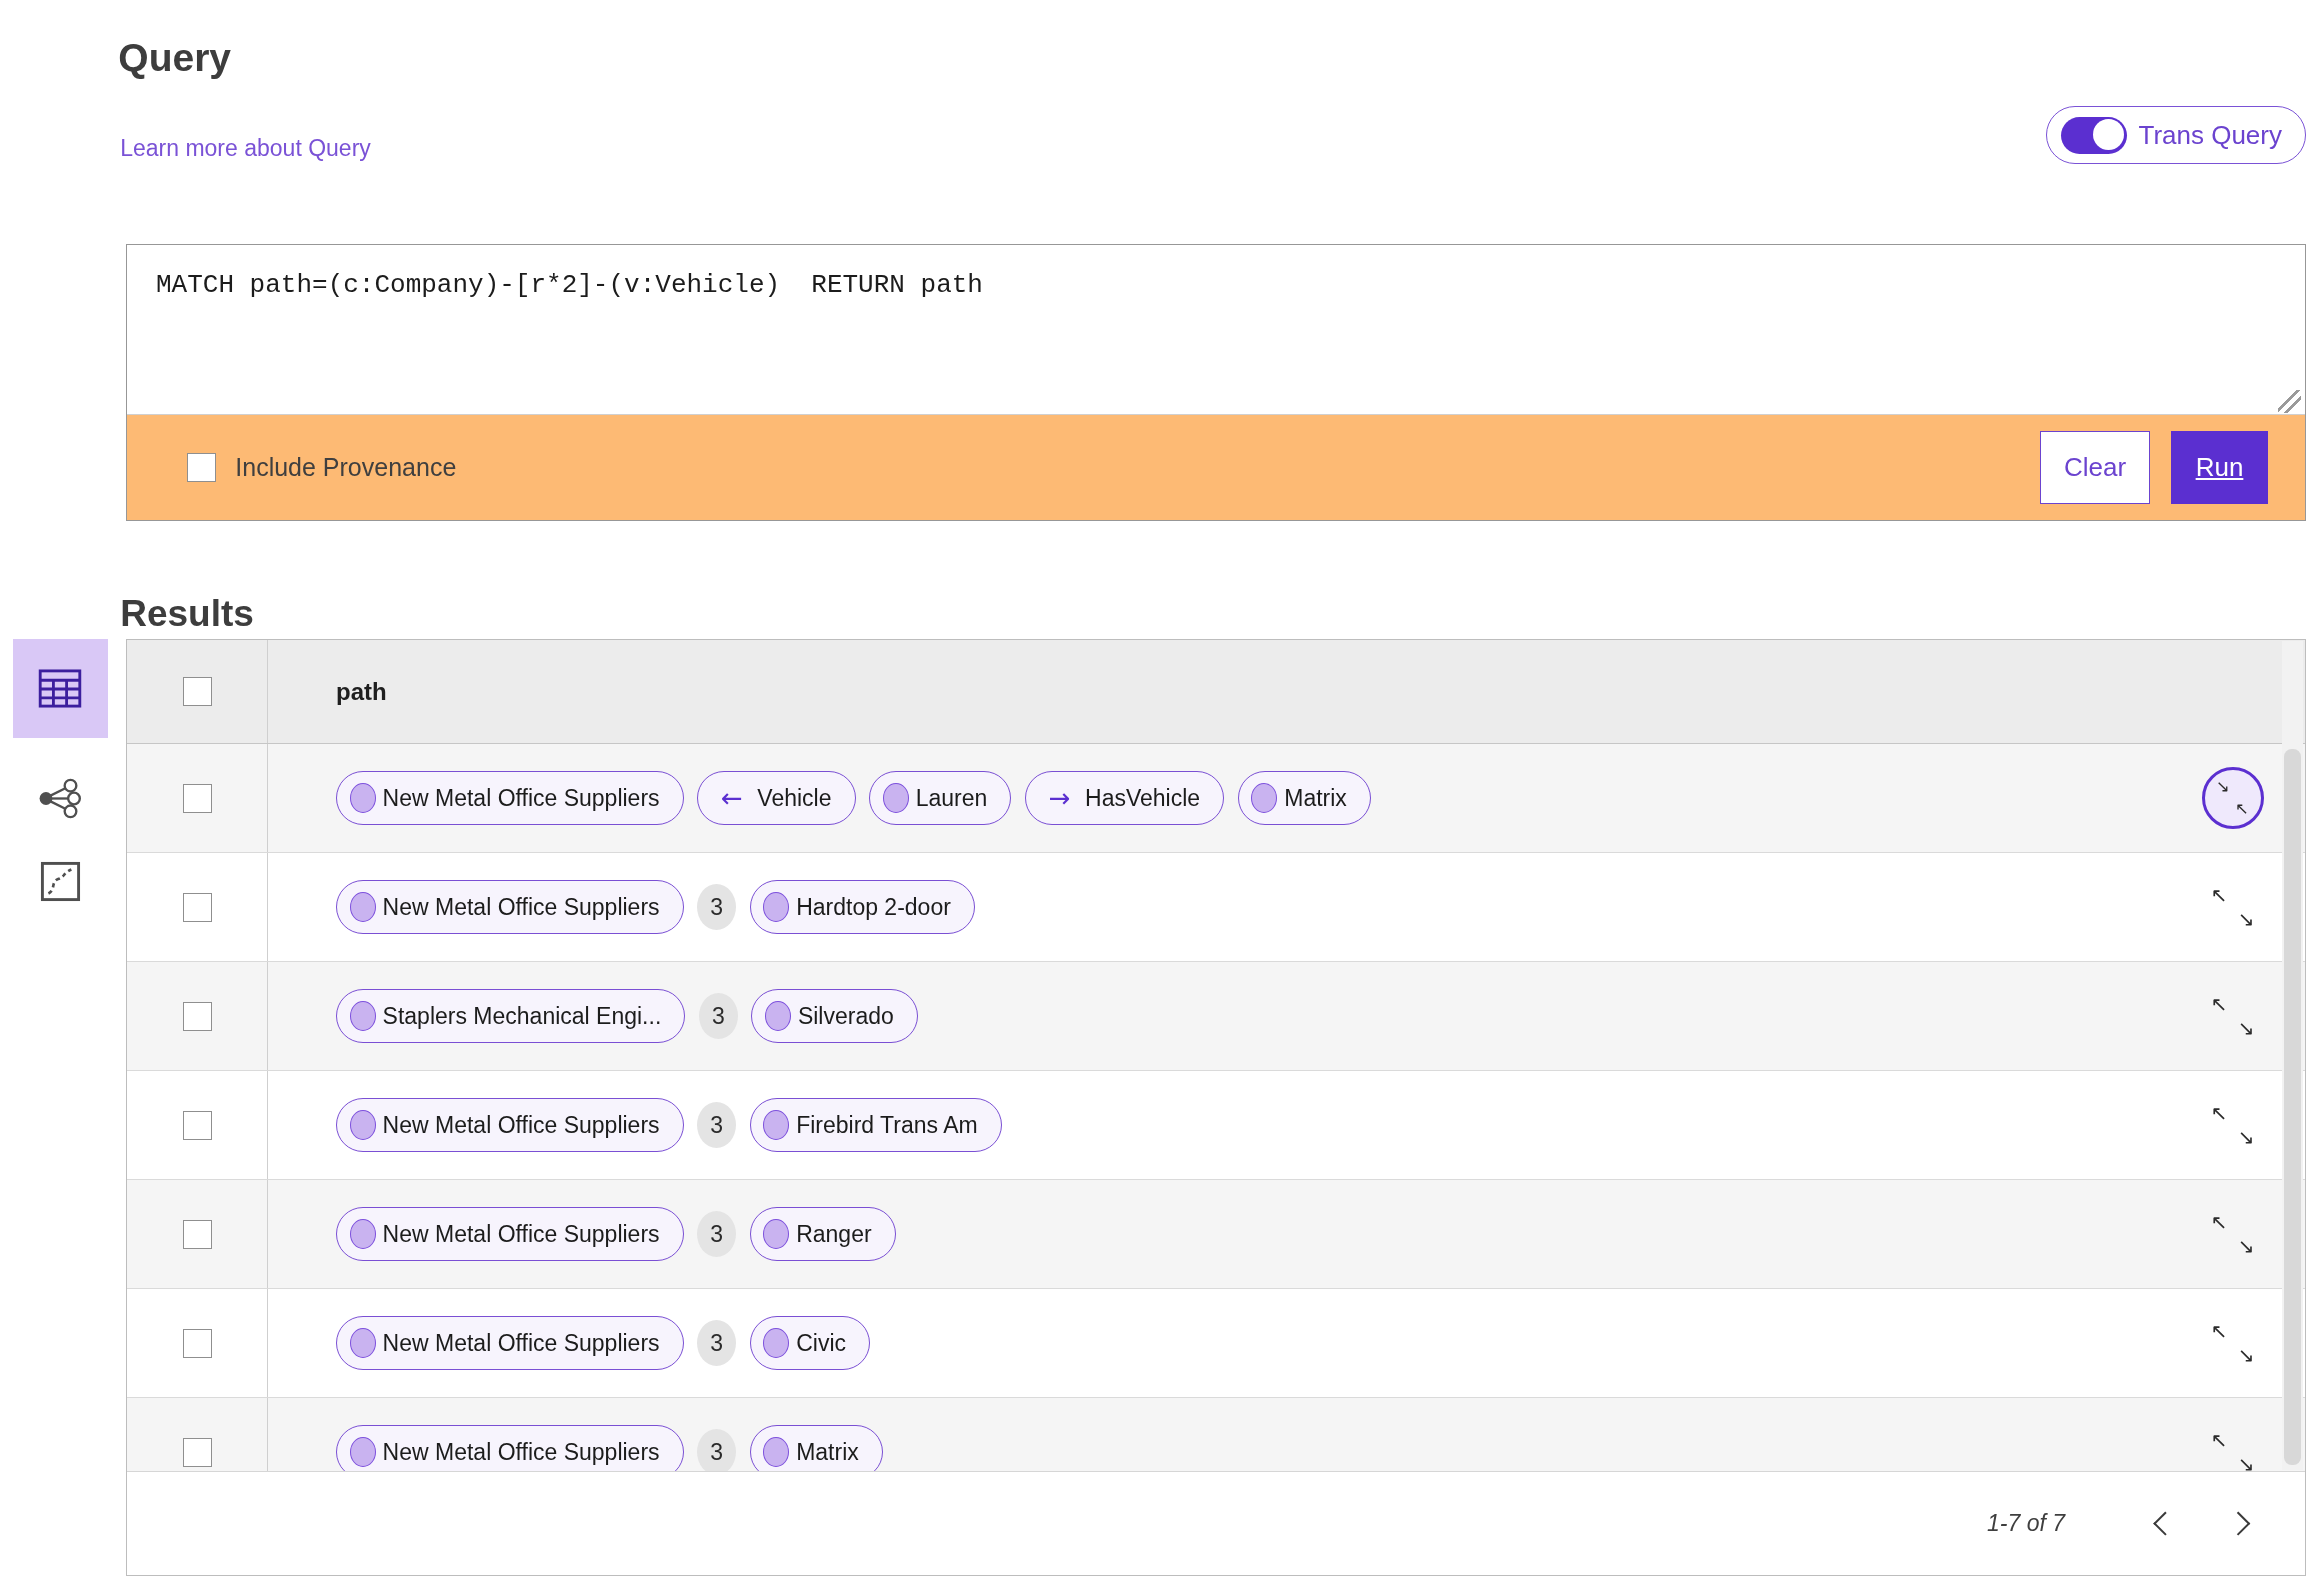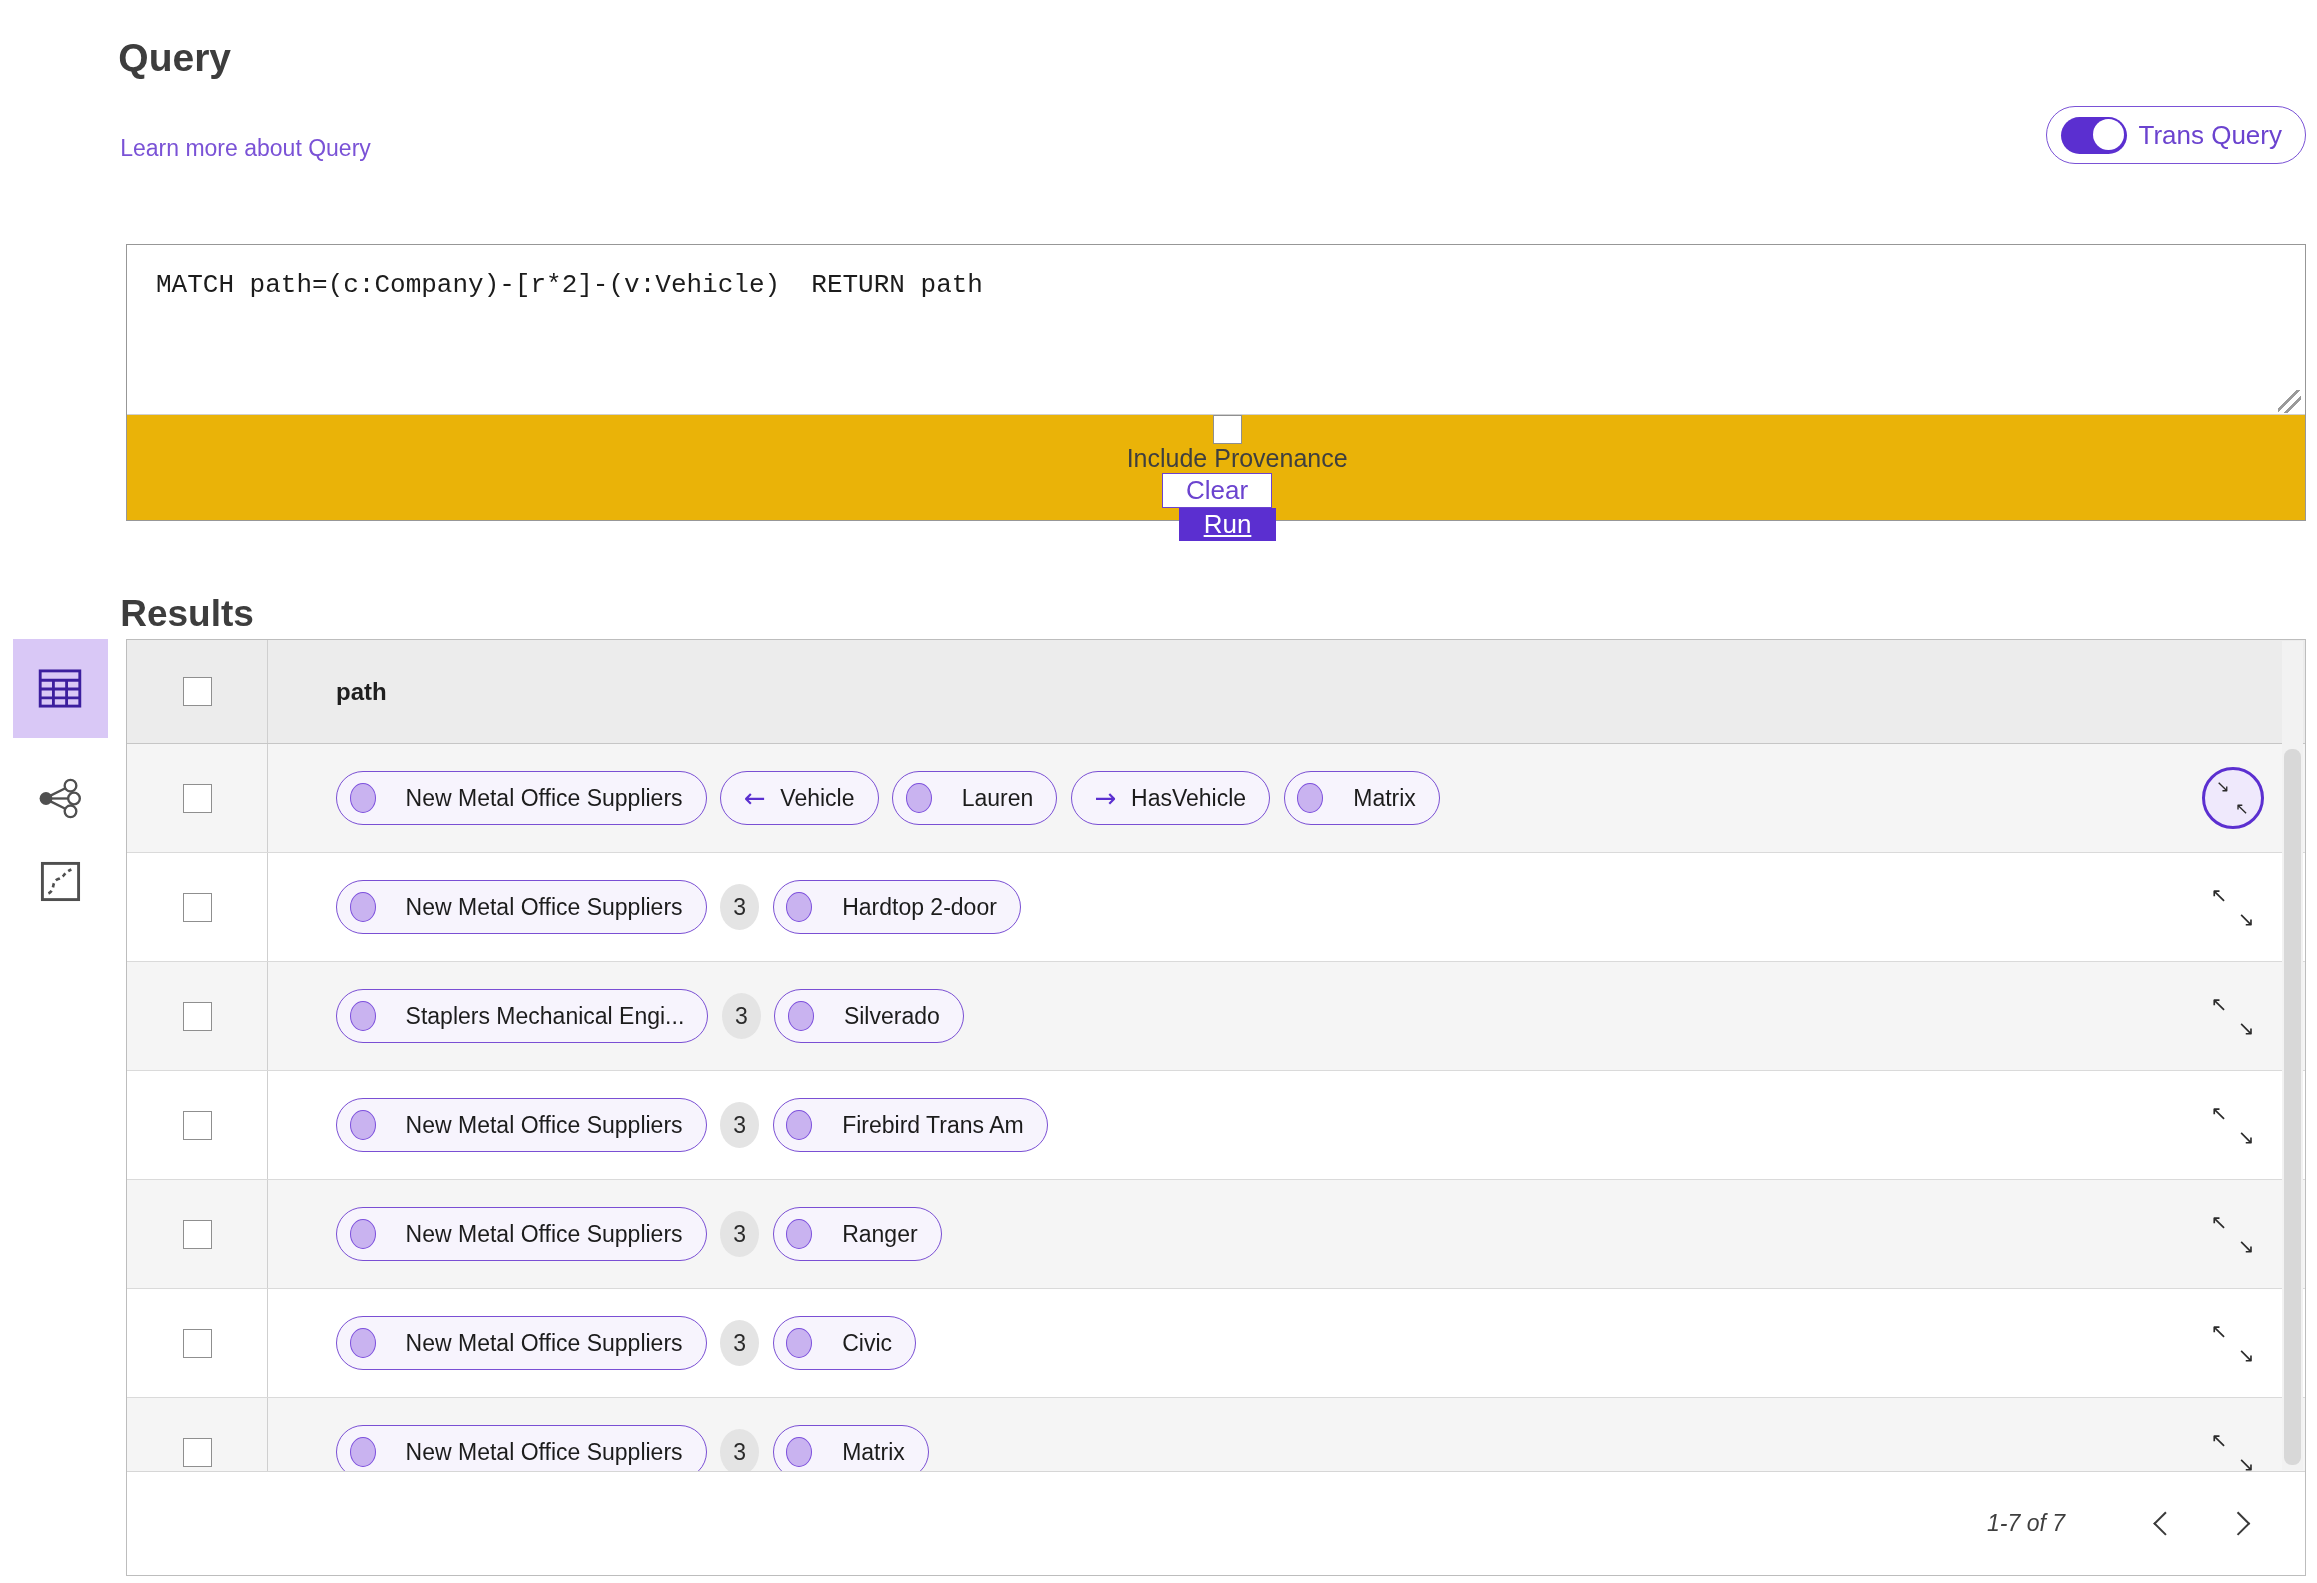--- a/index.html
+++ b/index.html
@@ -29,21 +29,21 @@
     font-family:"Liberation Mono","DejaVu Sans Mono",monospace;font-size:26px;color:#1c1c1c;
     padding:25px 29px;box-sizing:border-box;background:transparent;white-space:pre;overflow:hidden;
   }
   .resize-grip{
     position:absolute;right:3.9px;top:145px;width:23px;height:23px;
     background:
       linear-gradient(135deg,transparent 40%,#9a9a9a 40%,#9a9a9a 48%,transparent 48%,transparent 62%,#9a9a9a 62%,#9a9a9a 70%,transparent 70%);
   }
   .panel-footer{
     position:absolute;left:0;right:0;bottom:0;height:106px;border-top:1px solid #d0d0d0;
-    display:flex;align-items:center;padding:0 37px 0 60px;box-sizing:border-box;background:#eab308;flex-direction:column;
+    display:flex;align-items:center;padding:0 37px 0 60px;box-sizing:border-box;background:#fdba74;
   }
   .checkbox{width:29px;height:29px;border:1.9px solid #8f8f8f;background:#fff;box-sizing:border-box;flex:none;cursor:pointer;}
   .checkbox-label{margin-left:19.3px;font-size:25px;color:#3f3f3f;}
   .footer-spacer{flex:1;}
   .btn-clear{
     width:110px;height:73px;border:1.9px solid #6b43cf;color:#6b43cf;background:#fff;
     font-size:26px;font-family:inherit;margin-right:21px;cursor:pointer;
   }
   .btn-run{
     width:97px;height:73px;background:#5b2fd0;color:#fff;border:none;
@@ -62,21 +62,21 @@
   .path-cell{flex:1;display:flex;align-items:center;padding-left:68px;min-width:0;overflow:hidden;}
   .t-header .path-cell{font-weight:bold;font-size:24px;color:#1f1f1f;}
   .t-row{height:109px;display:flex;border-bottom:1px solid #dadada;background:#fff;box-sizing:border-box;}
   .t-row:nth-child(odd){background:#f5f5f5;}
 
   .pills{display:flex;align-items:center;gap:13.5px;white-space:nowrap;}
   .pill{
     height:54px;border:1.9px solid #7a4fd4;border-radius:29px;background:#f7f4fd;
     display:flex;align-items:center;font-size:23px;color:#1c1c1c;box-sizing:border-box;cursor:pointer;flex:none;
   }
-  .pill.node{padding:0 23px 0 12.6px;gap:30px;}
+  .pill.node{padding:0 23px 0 12.6px;gap:7px;}
   .pill.edge{padding:0 23px;gap:14.5px;}
   .node-circle{width:26px;height:30px;border-radius:50%;background:#c9b3f0;border:1.9px solid #7d50dd;box-sizing:border-box;flex:none;}
   .edge-arrow{color:#5b2fd0;font-size:26px;font-family:"DejaVu Sans",sans-serif;line-height:1;}
   .count-badge{
     min-width:39px;height:46px;border-radius:50%;background:#e4e4e4;
     display:flex;align-items:center;justify-content:center;font-size:23px;color:#2b2b2b;flex:none;cursor:pointer;
   }
   .expand-cell{width:145px;flex:none;display:flex;align-items:center;justify-content:center;}
   .expand-icon{position:relative;width:44px;height:44px;cursor:pointer;font-family:"DejaVu Sans",sans-serif;}
   .expand-icon i{position:absolute;font-style:normal;font-size:20px;color:#2b2b2b;line-height:1;}

